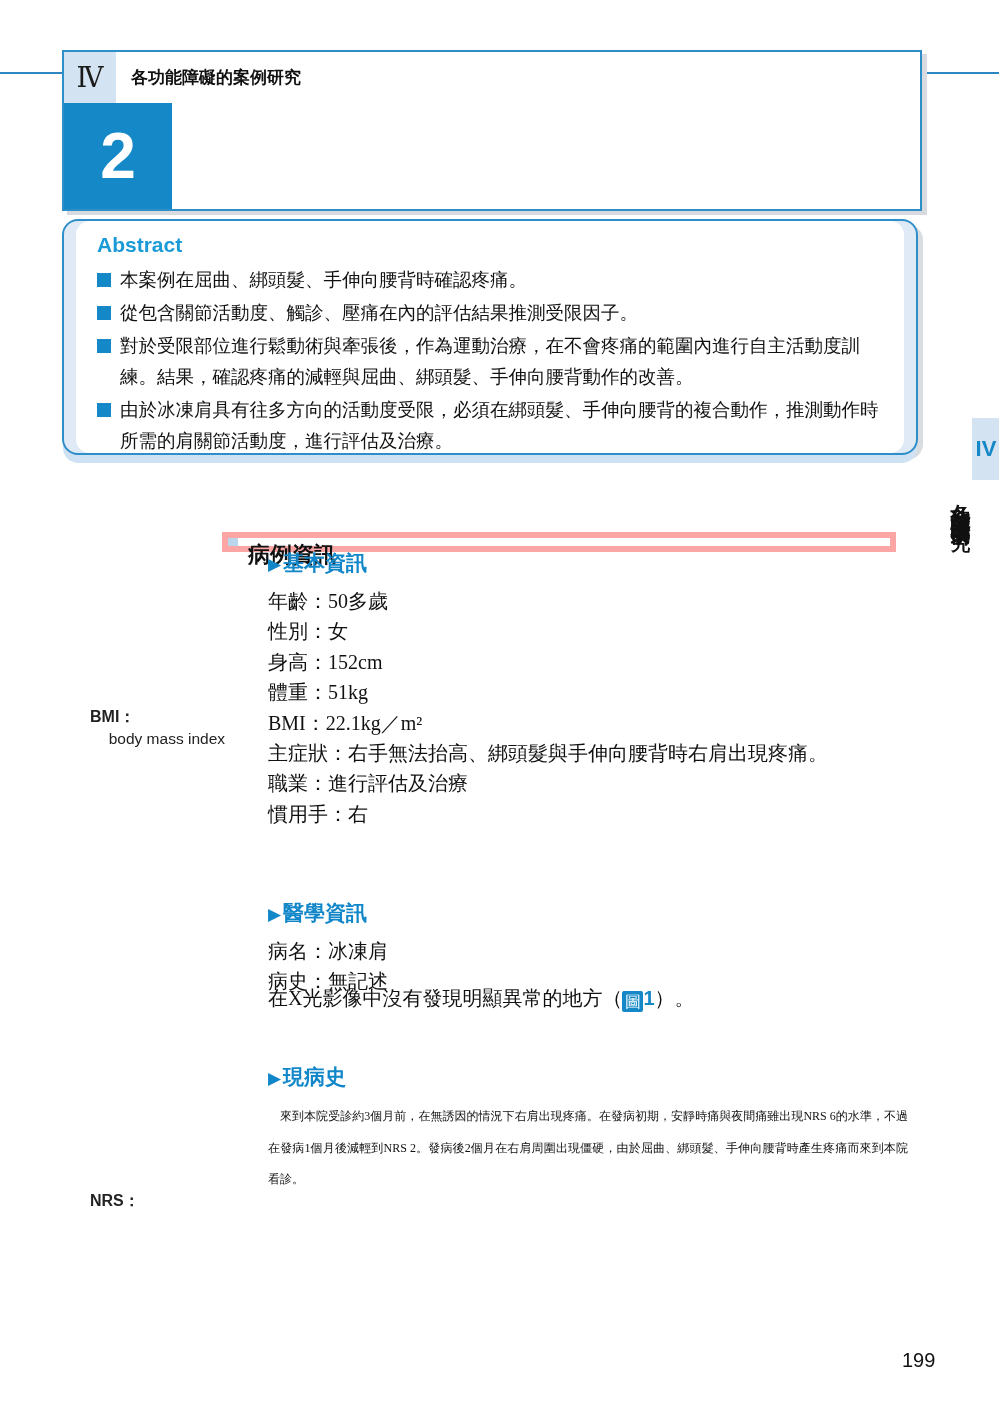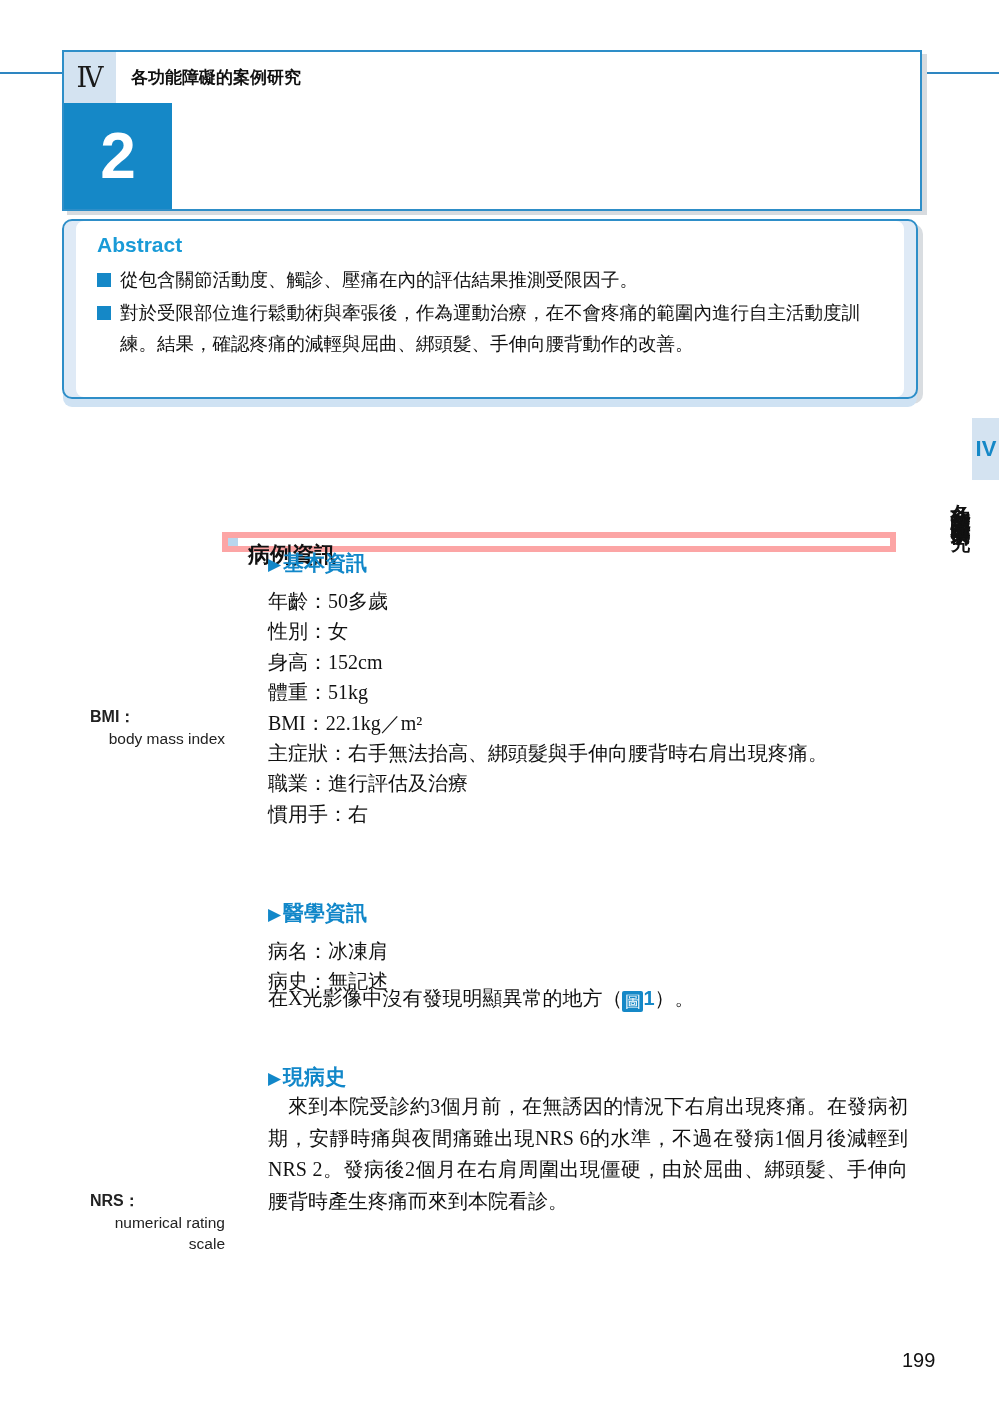--- a/index.html
+++ b/index.html
@@ -23,22 +23,22 @@
   
   .chapter-block{position:absolute;left:62px;top:103px;width:856px;height:106px;
       background:#fff;border:2px solid #2e8ec8;border-top:none;display:flex;align-items:stretch;
       box-shadow:5px 4px 0 #d7dbdf;}
   .chapter-num{width:108px;background:#1588c7;color:#fff;display:flex;align-items:center;justify-content:center;
       font-family:"Liberation Sans","DejaVu Sans",sans-serif;font-weight:bold;font-size:64px;}
   .chapter-title{display:flex;align-items:center;margin-left:24px;color:#1588c7;
       font-weight:bold;font-size:43px;letter-spacing:3px;}
 
   
-  .abstract-box{position:absolute;left:62px;top:219px;width:856px;height:180px;
-      background:#fff;border:2px solid #2e8ec8;border-radius:10px;box-sizing:border-box;
+  .abstract-box{position:absolute;left:62px;top:219px;width:856px;height:236px;
+      background:#fff;border:2px solid #2e8ec8;border-radius:16px;box-sizing:border-box;
       padding:12px 36px 0 33px;
       box-shadow:inset 12px 0 0 #dfeaf6, inset -12px 0 0 #dfeaf6, 0 9px 0 -1px #cfe2f3, 5px 5px 0 #d9dde1;}
   .abstract-label{font-family:"Liberation Sans","DejaVu Sans",sans-serif;font-weight:bold;
       font-size:21px;color:#1a9bd7;margin-bottom:7px;}
   .abstract-item{display:flex;margin-bottom:2px;}
   .bullet-sq{width:14px;height:14px;background:#1588c7;flex:0 0 14px;margin:9px 9px 0 0;}
   .abstract-text{font-family:"Liberation Sans","DejaVu Sans",sans-serif;font-weight:500;
       font-size:18.5px;line-height:31px;color:#111;}
 
   
@@ -56,21 +56,21 @@
   .case-accent{position:absolute;left:0;top:0;width:10px;height:100%;background:#b9d6ed;}
   .case-title{padding-left:20px;font-weight:bold;font-size:22px;line-height:34px;color:#111;}
 
   
   .sec{position:absolute;left:268px;width:640px;}
   .sec-head{font-family:"Liberation Sans","DejaVu Sans",sans-serif;font-weight:bold;
       font-size:21px;color:#1187c9;}
   .sec-arrow{font-size:17px;margin-right:2px;}
   .sec-lines{margin-top:9px;}
   .line{font-size:20px;line-height:30.4px;color:#111;}
-  .para{font-size:20px;line-height:31.6px;text-indent:1em;text-align:justify;color:#111;}
+  .para{margin-top:10px;font-size:12px;line-height:31.6px;text-indent:1em;text-align:justify;color:#111;}
 
   .fig-ref-box{display:inline-block;background:#1588c7;color:#fff;width:21px;height:21px;line-height:21px;
       text-align:center;font-size:16px;vertical-align:-2px;border-radius:2px;
       font-family:"Liberation Sans","DejaVu Sans",sans-serif;}
   .fig-ref-num{color:#1588c7;font-weight:bold;font-family:"Liberation Sans","DejaVu Sans",sans-serif;}
 
   
   .margin-note{position:absolute;left:90px;width:135px;
       font-family:"Liberation Sans","DejaVu Sans",sans-serif;color:#222;}
   .margin-term{font-weight:bold;font-size:16px;line-height:22px;}
@@ -93,25 +93,33 @@
   </div>
 
   <div class="chapter-block">
     <div class="chapter-num">2</div>
   </div>
 
   <div class="abstract-box">
     <div class="abstract-label">Abstract</div>
     <div class="abstract-item">
       <span class="bullet-sq"></span>
+      <span class="abstract-text">本案例在屈曲、綁頭髮、手伸向腰背時確認疼痛。</span>
+    </div>
+    <div class="abstract-item">
+      <span class="bullet-sq"></span>
       <span class="abstract-text">從包含關節活動度、觸診、壓痛在內的評估結果推測受限因子。</span>
     </div>
     <div class="abstract-item">
       <span class="bullet-sq"></span>
       <span class="abstract-text">對於受限部位進行鬆動術與牽張後，作為運動治療，在不會疼痛的範圍內進行自主活動度訓練。結果，確認疼痛的減輕與屈曲、綁頭髮、手伸向腰背動作的改善。</span>
+    </div>
+    <div class="abstract-item">
+      <span class="bullet-sq"></span>
+      <span class="abstract-text">由於冰凍肩具有往多方向的活動度受限，必須在綁頭髮、手伸向腰背的複合動作，推測動作時所需的肩關節活動度，進行評估及治療。</span>
     </div>
   </div>
 
   <div class="side-tab">
     <div class="side-tab-iv">IV</div>
     <div class="side-tab-bar"></div>
   </div>
   <div class="side-vertical">各功能障礙的案例研究</div>
 
   <div class="case-box">
@@ -157,18 +165,17 @@
     </div>
     <div class="para">來到本院受診約3個月前，在無誘因的情況下右肩出現疼痛。在發病初期，安靜時痛與夜間痛雖出現NRS 6的水準，不過在發病1個月後減輕到NRS 2。發病後2個月在右肩周圍出現僵硬，由於屈曲、綁頭髮、手伸向腰背時產生疼痛而來到本院看診。</div>
   </div>
 
   <div class="margin-note" style="top:706px;">
     <div class="margin-term">BMI：</div>
     <div class="margin-def">body mass index</div>
   </div>
   <div class="margin-note" style="top:1190px;">
     <div class="margin-term">NRS：</div>
-    <div class="margin-def">numerical rating scale</div>
   </div>
 
   <div class="page-num">199</div>
 
 </div>
 
 </body></html>

